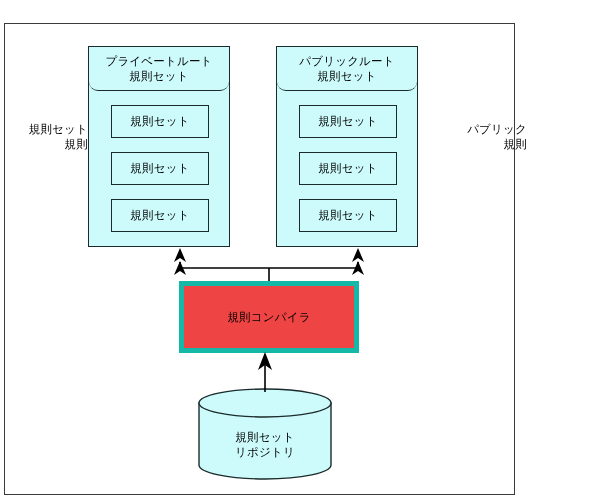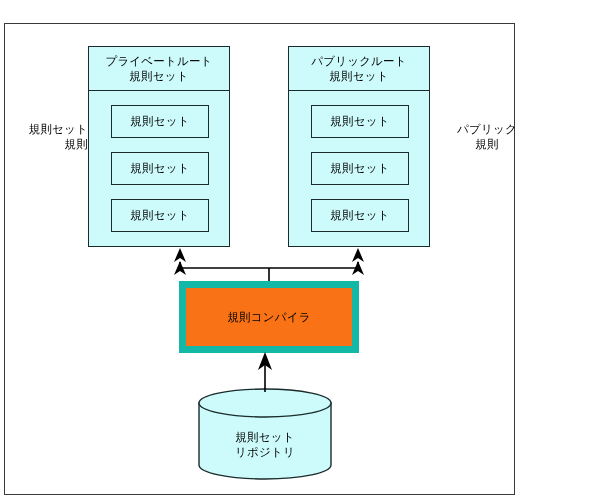--- a/index.html
+++ b/index.html
@@ -44,56 +44,57 @@
     box-sizing: border-box;
     display: flex;
     align-items: center;
     justify-content: center;
     text-align: center;
     line-height: 1.28;
     font-size: 11.5px;
     color: #000000;
     letter-spacing: .2px;
     white-space: pre-line;
+    border-radius: 9px;
   }
   .inner-box {
     position: absolute;
     background: #cdfbfb;
     border: 1px solid #1b2b2b;
     box-sizing: border-box;
     display: flex;
     align-items: center;
     justify-content: center;
     font-size: 11.5px;
     color: #000000;
     letter-spacing: .2px;
   }
   .proc-box {
     position: absolute;
-    background: #f97316;
-    border: 7px solid #14b8a6;
+    background: #ef4444;
+    border: 5px solid #14b8a6;
     box-sizing: border-box;
     display: flex;
     align-items: center;
     justify-content: center;
     font-size: 11.5px;
     color: #000000;
     letter-spacing: .2px;
   }
   
   .side-label {
     position: absolute;
     font-size: 11.5px;
     color: #000000;
     line-height: 1.32;
     white-space: pre-line;
     letter-spacing: .2px;
   }
   .side-label.left  { text-align: right; }
-  .side-label.right { text-align: center; }
+  .side-label.right { text-align: right; }
   
   .cylinder {
     position: absolute;
   }
   .cyl-label {
     position: absolute;
     left: 0;
     right: 0;
     top: 42px;
     text-align: center;
@@ -127,21 +128,21 @@
 規則</div>
 
   <div class="group-box" style="left:88px; top:46px; width:142px; height:201px;">
     <div class="group-header">プライベートルート
 規則セット</div>
     <div class="inner-box" style="left:22px; top:58px; width:98px; height:33px;">規則セット</div>
     <div class="inner-box" style="left:22px; top:105px; width:98px; height:33px;">規則セット</div>
     <div class="inner-box" style="left:22px; top:152px; width:98px; height:33px;">規則セット</div>
   </div>
 
-  <div class="group-box" style="left:288px; top:46px; width:142px; height:201px;">
+  <div class="group-box" style="left:276px; top:46px; width:142px; height:201px;">
     <div class="group-header">パブリックルート
 規則セット</div>
     <div class="inner-box" style="left:22px; top:58px; width:98px; height:33px;">規則セット</div>
     <div class="inner-box" style="left:22px; top:105px; width:98px; height:33px;">規則セット</div>
     <div class="inner-box" style="left:22px; top:152px; width:98px; height:33px;">規則セット</div>
   </div>
 
   <div class="proc-box" style="left:179px; top:281px; width:180px; height:72px;">規則コンパイラ</div>
 
   <div class="cylinder" style="left:198px; top:388px; width:134px; height:92px;">

